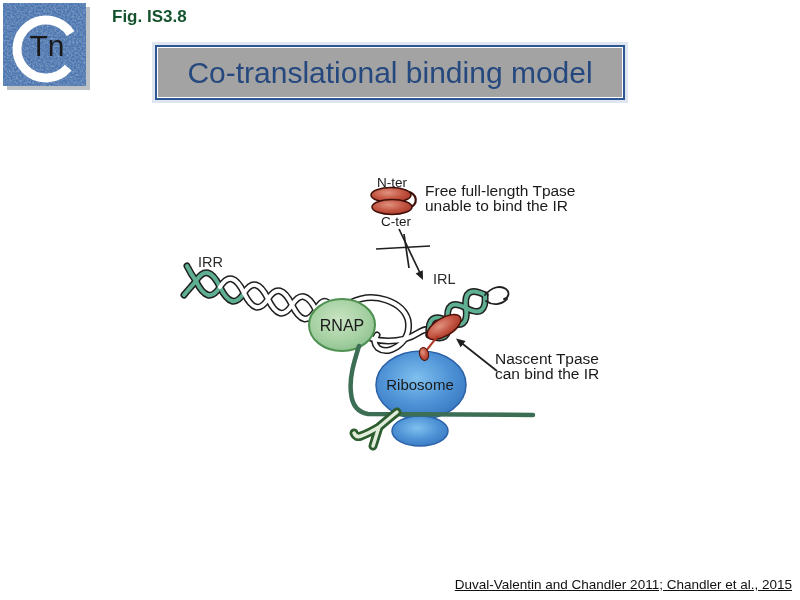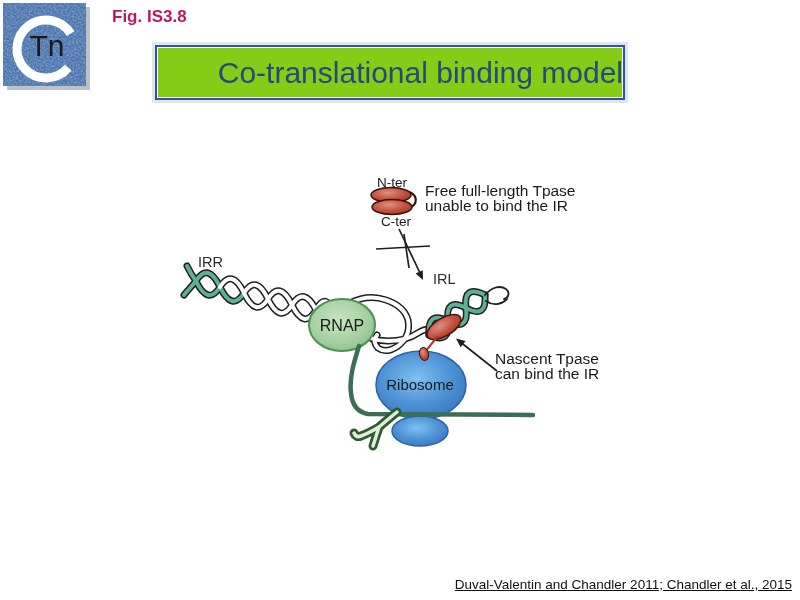--- a/index.html
+++ b/index.html
@@ -1,23 +1,23 @@
 <!DOCTYPE html>
 <html><head>
 <meta charset="utf-8">
 <style>
   html,body{margin:0;padding:0;}
   body{width:800px;height:600px;background:#ffffff;overflow:hidden;position:relative;
        font-family:"Liberation Sans",sans-serif;}
   .slide{position:absolute;inset:0;width:800px;height:600px;background:#ffffff;}
   .logo{position:absolute;left:2px;top:2px;width:88px;height:88px;}
-  .fig-label{position:absolute;left:112px;top:7px;font-size:17px;color:#be185d;font-weight:600;}
+  .fig-label{position:absolute;left:112px;top:7px;font-size:17px;color:#14532d;font-weight:600;}
   .title-box{position:absolute;left:155px;top:45px;width:470px;height:55px;
-             border:2px solid #2c5694;display:flex;align-items:center;justify-content:flex-end;
-             box-sizing:border-box;background:#84cc16;box-shadow:0 0 0 1px #fff inset, 0 0 0 3px rgba(44,86,148,0.15);}
+             border:2px solid #2c5694;display:flex;align-items:center;justify-content:center;
+             box-sizing:border-box;background:#a3a3a3;box-shadow:0 0 0 1px #fff inset, 0 0 0 3px rgba(44,86,148,0.15);}
   .title-text{font-size:30px;color:#25497e;white-space:nowrap;}
   .diagram-svg{position:absolute;left:0;top:0;width:800px;height:600px;}
   .citation{position:absolute;right:8px;top:577px;font-size:13.5px;color:#111;white-space:nowrap;text-decoration:underline;}
   text{font-family:"Liberation Sans",sans-serif;fill:#1a1a1a;}
   .t13{font-size:13.5px;}
   .t14{font-size:14.5px;fill:#2b2b2b;}
   .t15{font-size:15.5px;}
   .t16{font-size:16px;}
   .t15b{font-size:15px;}
   .anchor-mid{text-anchor:middle;}

